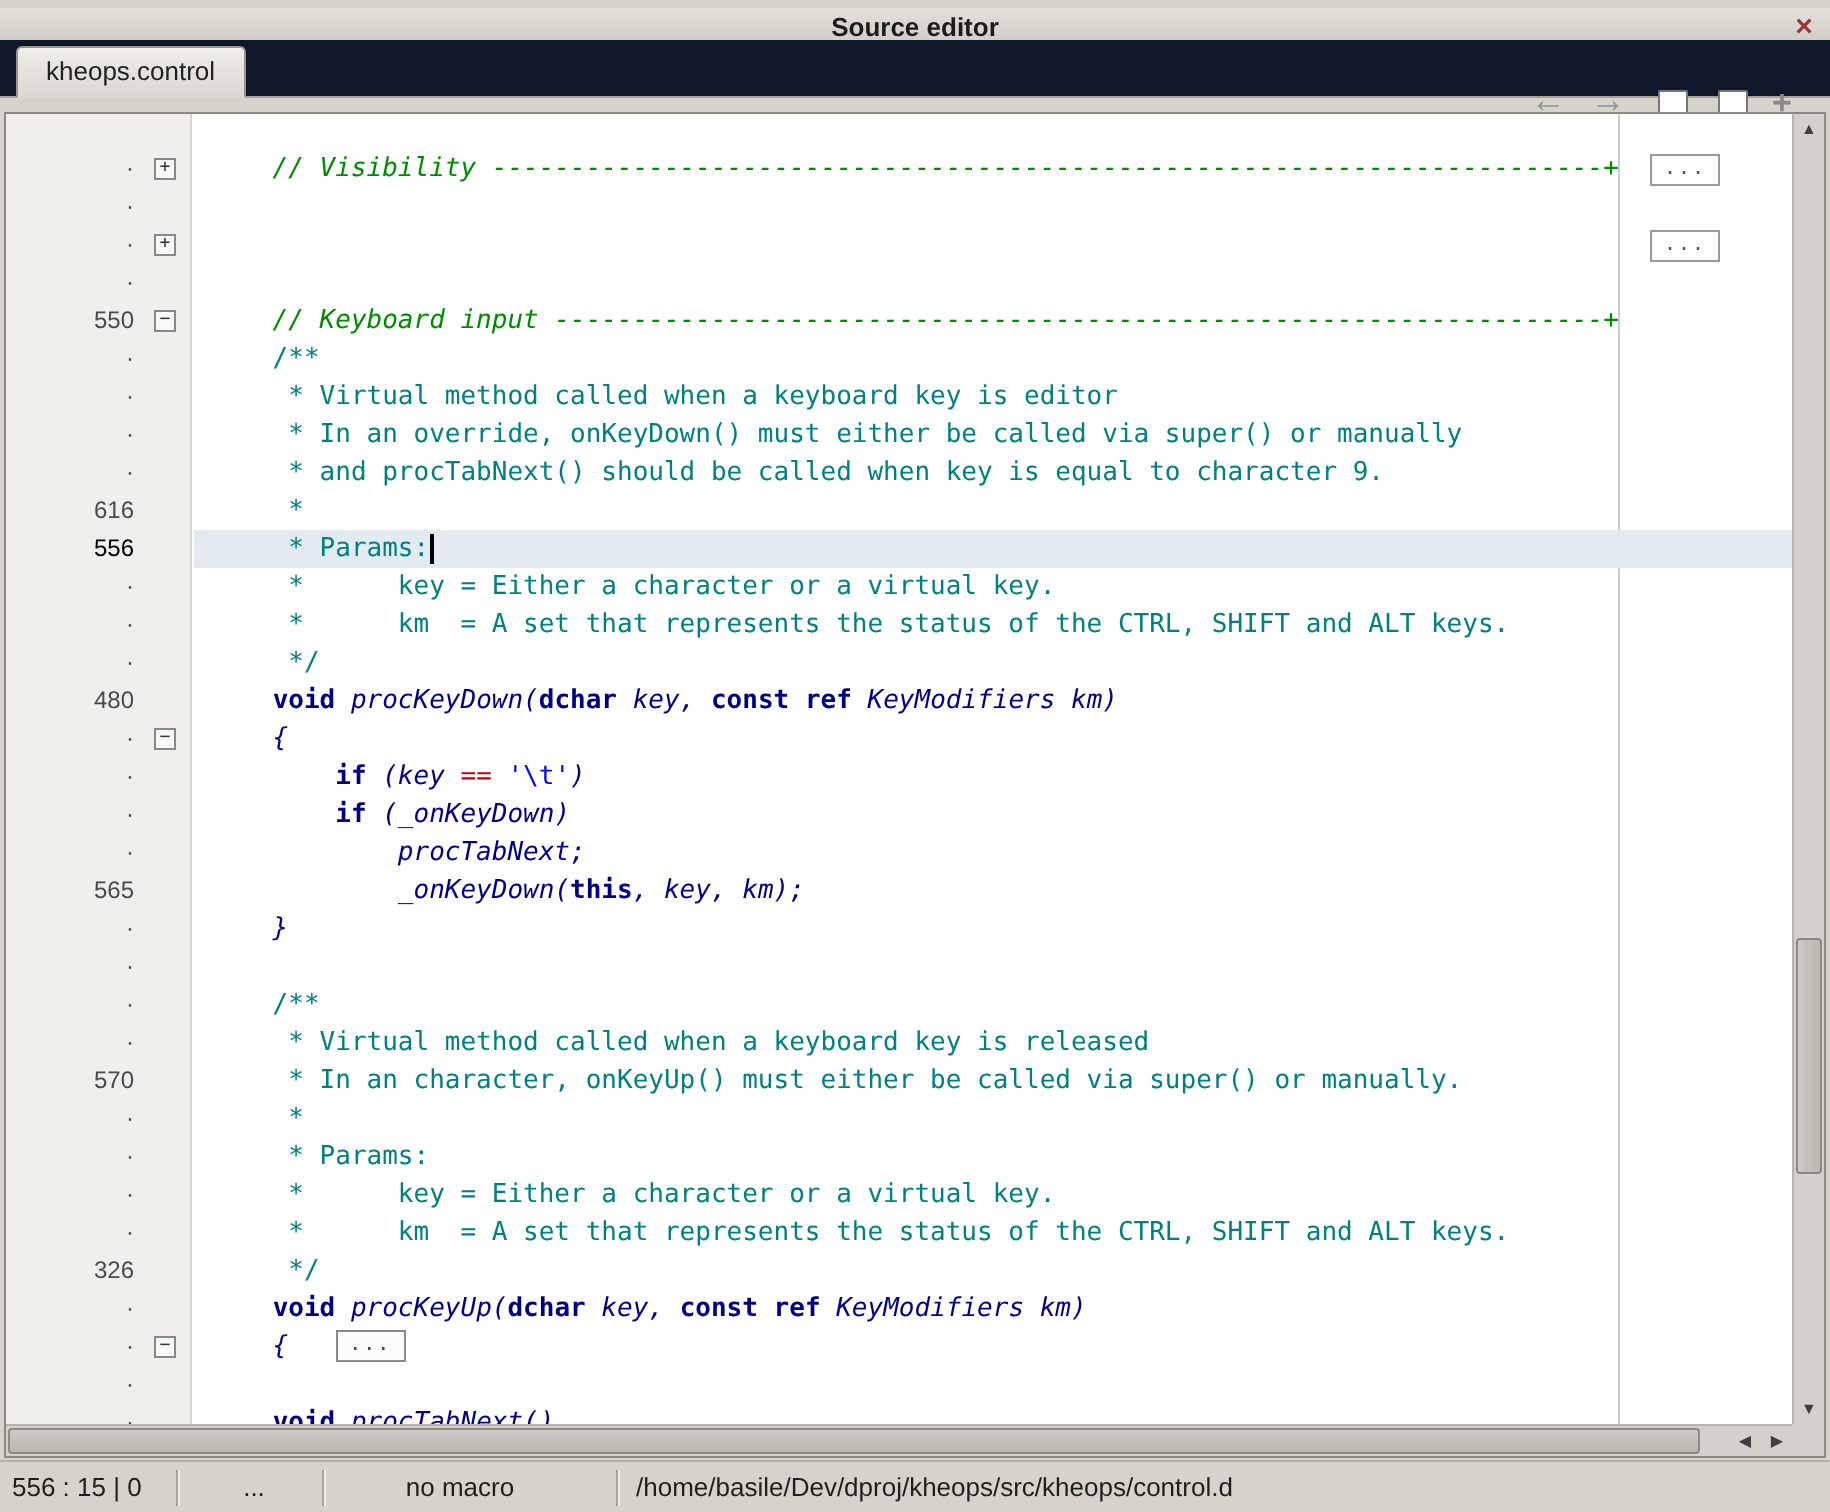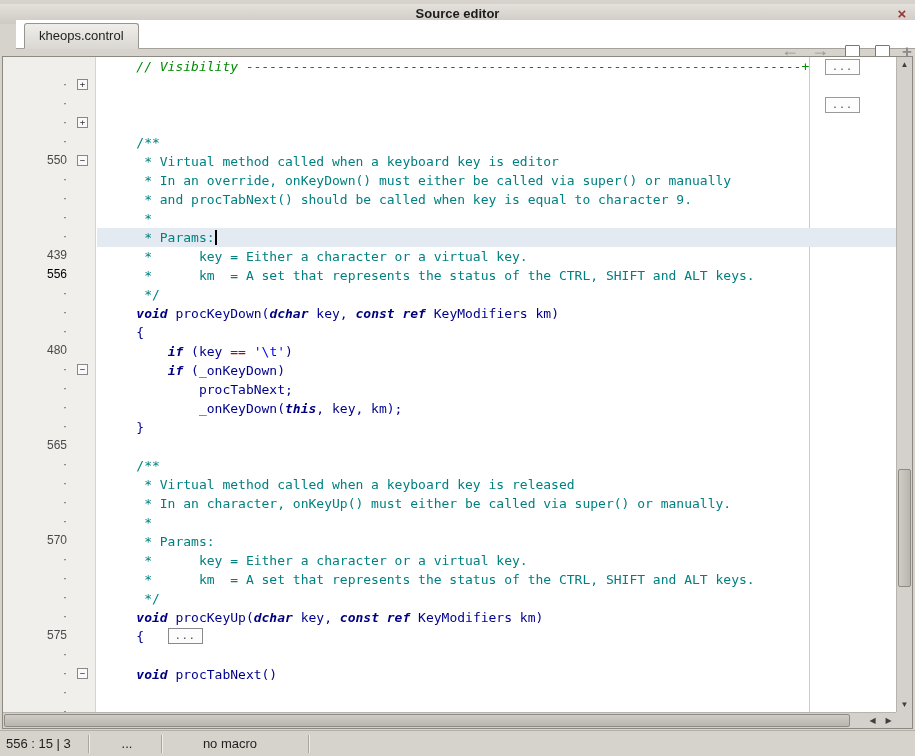--- a/index.html
+++ b/index.html
@@ -7,22 +7,22 @@
        background:#d6d2cc;font-family:"Liberation Sans",sans-serif;}
 
   
   #titlebar{position:absolute;top:4px;left:0;right:0;height:20px;
     background:linear-gradient(#e4e1dc,#cdcac4);text-align:center;
     font-size:13px;font-weight:bold;color:#1c1c1c;line-height:20px;}
   #close-btn{position:absolute;right:5px;top:0;width:16px;height:20px;line-height:19px;
     font-size:15px;font-weight:bold;color:#9c3434;text-align:center;cursor:default;}
 
   
-  #tabbar{position:absolute;top:20px;left:16px;right:0;height:28px;
-    background:#ffffff;border-bottom:1px solid #a5a29b;}
+  #tabbar{position:absolute;top:20px;left:0;right:0;height:28px;
+    background:#0f172a;border-bottom:1px solid #a5a29b;}
   .tab{position:absolute;left:8px;bottom:-1px;height:24px;padding:0 14px;
     background:linear-gradient(#f0eeea,#dbd8d3);border:1px solid #98958e;border-bottom:1px solid #dbd8d3;
     border-radius:3px 3px 0 0;font-size:13px;line-height:24px;color:#222;}
   .navarrow{position:absolute;top:21px;font-size:18px;font-weight:bold;color:#8f959c;line-height:18px;}
   #nav-back{left:765px;} #nav-forward{left:795px;}
   .dicon{position:absolute;top:25px;width:13px;height:16px;background:#fff;
     border:1px solid #787878;border-radius:1px;}
   #doc-new{left:829px;} #doc-unsaved{left:859px;}
   .dbadge{position:absolute;right:-5px;bottom:-5px;font-size:11px;font-weight:bold;}
   #doc-new .dbadge{color:#2f9e3f;}
@@ -34,27 +34,27 @@
     background:#fff;border:1px solid #8c8981;box-sizing:border-box;}
   #gutter{position:absolute;left:0;top:0;width:93px;bottom:16px;background:#f0efec;
     border-right:1px solid #d6d4cf;padding-top:18px;box-sizing:border-box;overflow:hidden;}
   .gline{height:19px;position:relative;}
   .gnum{position:absolute;right:28px;top:0;font-size:12px;line-height:19px;color:#4a4a4a;}
   .gnum.cur{color:#000;margin-left:16px;}
   .gfold{position:absolute;right:7px;top:4px;width:11px;height:11px;box-sizing:border-box;
     border:1px solid #888;background:#f9f9f9;font:9px/9px "DejaVu Sans Mono",monospace;
     text-align:center;color:#333;}
   #code-area{position:absolute;left:94px;top:0;right:16px;bottom:16px;overflow:hidden;
-    box-sizing:border-box;background:#fff;
+    padding-top:18px;box-sizing:border-box;background:#fff;
     font-family:"DejaVu Sans Mono",monospace;font-size:13px;line-height:19px;}
   #margin-line{position:absolute;top:0;bottom:0;left:calc(8px + 90ch);width:1px;background:#cbcbcb;}
   .crow{position:relative;height:19px;white-space:pre;padding-left:8px;color:#00008b;}
   .crow.current{background:#e4eaf2;}
-  .seg.pl{color:#00008b;}
-  .seg.kw{color:#000080;font-weight:bold;font-style:italic;}
+  .seg.pl{color:#00008b;font-style:italic;}
+  .seg.kw{color:#000080;font-weight:bold;}
   .seg.cmt{color:#008c00;font-style:italic;}
   .seg.doc{color:#008080;}
   .seg.str{color:#0000ff;}
   .seg.op{color:#c00000;}
   .fold-inline{display:inline-block;border:1px solid #8a8a8a;background:#fcfcfc;color:#444;
     font-size:10px;line-height:11px;padding:1px 6px 2px;letter-spacing:1px;vertical-align:2px;}
   .rfold{position:absolute;right:36px;top:2px;border:1px solid #9a9a9a;background:#fdfdfd;
     color:#555;font-size:10px;line-height:11px;padding:1px 6px 2px;letter-spacing:1px;}
   .caret{position:absolute;top:2px;width:2px;height:15px;background:#000;}
 
@@ -132,21 +132,21 @@
       <div class="gline">
         <span class="gnum">·</span>
       </div>
       <div class="gline">
         <span class="gnum">·</span>
       </div>
       <div class="gline">
         <span class="gnum">·</span>
       </div>
       <div class="gline">
-        <span class="gnum">439</span>
+        <span class="gnum">616</span>
       </div>
       <div class="gline">
         <span class="gnum cur">556</span>
       </div>
       <div class="gline">
         <span class="gnum">·</span>
       </div>
       <div class="gline">
         <span class="gnum">·</span>
       </div>
@@ -193,21 +193,21 @@
       <div class="gline">
         <span class="gnum">·</span>
       </div>
       <div class="gline">
         <span class="gnum">·</span>
       </div>
       <div class="gline">
         <span class="gnum">·</span>
       </div>
       <div class="gline">
-        <span class="gnum">575</span>
+        <span class="gnum">326</span>
       </div>
       <div class="gline">
         <span class="gnum">·</span>
       </div>
       <div class="gline">
         <span class="gnum">·</span>
         <span class="gfold">−</span>
       </div>
       <div class="gline">
         <span class="gnum">·</span>
@@ -215,20 +215,21 @@
       <div class="gline">
         <span class="gnum">·</span>
       </div>
     </div>
   <div id="code-area">
     <div id="margin-line"></div>
   <div class="crow"><span class="seg cmt">    // Visibility -----------------------------------------------------------------------+</span><span class="rfold">...</span></div>
       <div class="crow"></div>
       <div class="crow"><span class="rfold">...</span></div>
       <div class="crow"></div>
+      <div class="crow"><span class="seg cmt">    // Keyboard input -------------------------------------------------------------------+</span></div>
       <div class="crow"><span class="seg doc">    /**</span></div>
       <div class="crow"><span class="seg doc">     * Virtual method called when a keyboard key is editor</span></div>
       <div class="crow"><span class="seg doc">     * In an override, onKeyDown() must either be called via super() or manually</span></div>
       <div class="crow"><span class="seg doc">     * and procTabNext() should be called when key is equal to character 9.</span></div>
       <div class="crow"><span class="seg doc">     *</span></div>
       <div class="crow current"><span class="seg doc">     * Params:</span><span class="caret" style="left: calc(14ch + 8px);"></span></div>
       <div class="crow"><span class="seg doc">     *      key = Either a character or a virtual key.</span></div>
       <div class="crow"><span class="seg doc">     *      km  = A set that represents the status of the CTRL, SHIFT and ALT keys.</span></div>
       <div class="crow"><span class="seg doc">     */</span></div>
       <div class="crow"><span class="seg pl">    </span><span class="seg kw">void</span><span class="seg pl"> procKeyDown(</span><span class="seg kw">dchar</span><span class="seg pl"> key, </span><span class="seg kw">const</span><span class="seg pl"> </span><span class="seg kw">ref</span><span class="seg pl"> KeyModifiers km)</span></div>
@@ -260,19 +261,20 @@
   </div>
   <div id="hscroll">
     <div id="hthumb" class="thumb"></div>
     <span id="hs-left" class="sbtn">◀</span>
     <span id="hs-right" class="sbtn">▶</span>
   </div>
   <div id="sb-corner"></div>
 </div>
 
 <div id="statusbar">
-  <span id="sb-caret" class="scell">556 : 15 | 3</span>
+  <span id="sb-caret" class="scell">556 : 15 | 0</span>
   <span class="ssep" style="left:88px"></span>
   <span id="sb-panel2" class="scell">...</span>
   <span class="ssep" style="left:161px"></span>
   <span id="sb-macro" class="scell">no macro</span>
   <span class="ssep" style="left:308px"></span>
+  <span id="sb-path" class="scell">/home/basile/Dev/dproj/kheops/src/kheops/control.d</span>
 </div>
 
 </body></html>

